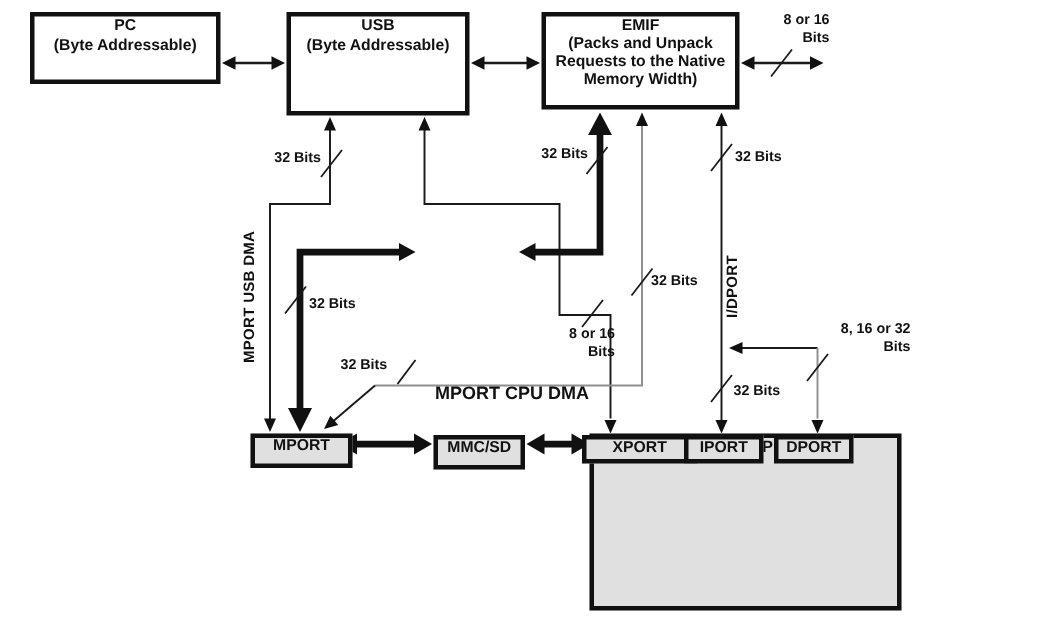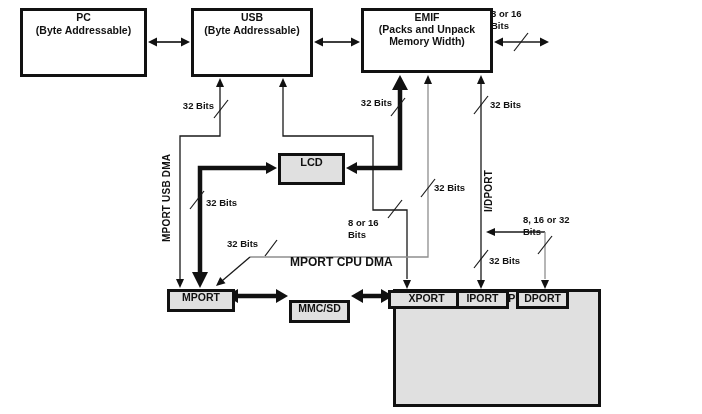--- a/index.html
+++ b/index.html
@@ -12,21 +12,21 @@
   .thk{stroke:#111;stroke-width:4.5;fill:none;}
   .ah{fill:#111;stroke:none;}
   .slash{stroke:#1a1a1a;stroke-width:1.2;fill:none;}
   .box{position:absolute;box-sizing:border-box;border:3px solid #111;background:#fff;
        display:flex;flex-direction:column;align-items:center;
        text-align:center;font-weight:bold;font-size:10.5px;line-height:12.5px;}
   .gray{background:#e0e0e0;}
   .port{border-width:3px;font-size:10.5px;line-height:11px;}
   .lbl{position:absolute;font-weight:bold;font-size:9.5px;line-height:11.5px;
        white-space:nowrap;color:#111;}
-  .ctr{text-align:left;white-space:normal;}
+  .ctr{text-align:right;white-space:normal;}
   .rot{writing-mode:vertical-rl;transform:rotate(180deg);text-align:center;
        font-size:10px;letter-spacing:0.2px;}
 </style>
 </head>
 <body>
 
 <div class="stage">
 
   <svg class="wires">
 
@@ -108,51 +108,49 @@
       <polygon class="ah" points="288,296 276,289 276,303"></polygon>
     </g>
 
     <g>
       <line class="thk" x1="359" y1="296" x2="385" y2="296"></line>
       <polygon class="ah" points="351,296 363,289 363,303"></polygon>
       <polygon class="ah" points="393,296 381,289 381,303"></polygon>
     </g>
   </svg>
 
-  <div class="box" style="left:20px;top:8px;width:127px;height:69px;">
+  <div class="box" style="left:20px;top:8px;width:127px;height:48px;">
     <span>PC</span>
     <span>(Byte Addressable)</span>
   </div>
 
   <div class="box" style="left:191px;top:8px;width:122px;height:69px;">
     <span>USB</span>
     <span>(Byte Addressable)</span>
   </div>
 
   <div class="box" style="left:361px;top:8px;width:132px;height:65px;line-height:12px;">
     <span>EMIF</span>
     <span>(Packs and Unpack</span>
+    <span>Requests to the Native</span>
     <span>Memory Width)</span>
   </div>
 
 
-  <div class="box gray" style="left:278px;top:153px;width:67px;height:32px;font-size:11px;">
-    <span>LCD</span>
-  </div>
 
 
   <div class="box gray" style="left:393px;top:289px;width:208px;height:118px;font-size:11px;">
     <span>C55x CPU</span>
   </div>
 
   <div class="box gray port" style="left:167px;top:289px;width:68px;height:23px;">
     <span>MPORT</span>
   </div>
 
-  <div class="box gray port" style="left:289px;top:300px;width:61px;height:23px;">
+  <div class="box gray port" style="left:289px;top:290px;width:61px;height:23px;">
     <span>MMC/SD</span>
   </div>
 
   <div class="box gray port" style="left:388px;top:290px;width:77px;height:19px;">
     <span>XPORT</span>
   </div>
 
   <div class="box gray port" style="left:456px;top:290px;width:53px;height:19px;">
     <span>IPORT</span>
   </div>

